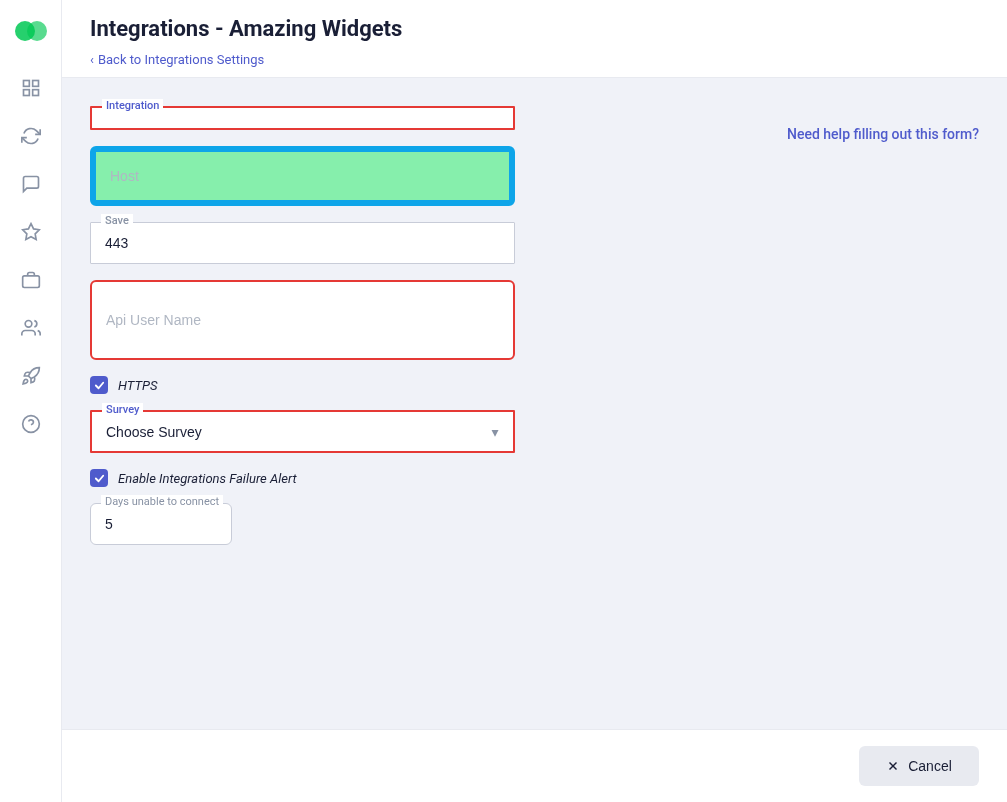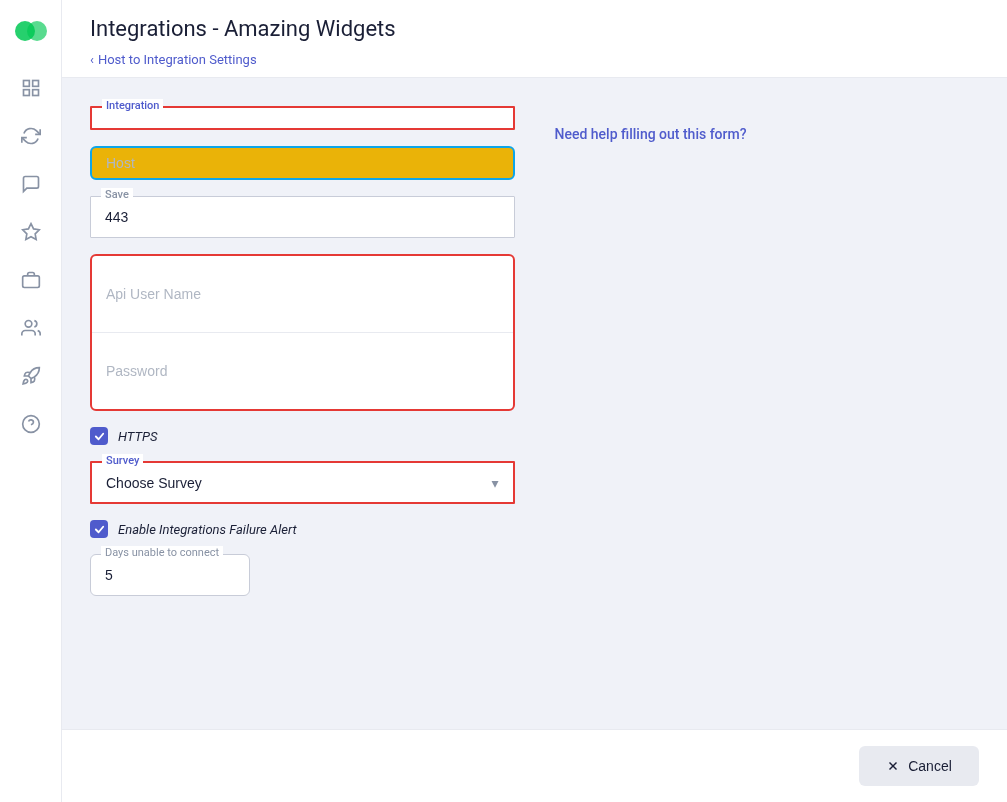--- a/index.html
+++ b/index.html
@@ -50,21 +50,21 @@
     }
 
     
     .header {
       background: #fff;
       padding: 16px 28px 0 28px;
       border-bottom: 1px solid #e8eaf0;
     }
     .header-title {
       font-size: 22px;
-      font-weight: 400;
+      font-weight: 700;
       color: #1a1f36;
       padding-bottom: 8px;
     }
     .back-link {
       display: inline-flex;
       align-items: center;
       gap: 4px;
       color: #4f5bcc;
       font-size: 13px;
       cursor: pointer;
@@ -86,20 +86,21 @@
       max-width: 560px;
       display: flex;
       flex-direction: column;
       gap: 16px;
     }
 
     .right-panel {
       flex: 1;
       display: flex;
       flex-direction: column;
+      align-items: flex-end;
     }
     .help-text {
       color: #4f5bcc;
       font-size: 14px;
       font-weight: 500;
       margin-top: 20px;
     }
 
     
     .field-group {
@@ -158,24 +159,24 @@
       font-size: 14px;
       color: #1a1f36;
       background: transparent;
       padding: 2px 0;
     }
     input.form-input::placeholder {
       color: #b0b7c3;
     }
 
     .standalone-field {
-      border: 2px solid #0ea5e9;
+      border: 6px solid #0ea5e9;
       border-radius: 6px;
-      padding: 5px 14px;
-      background: #eab308;
+      padding: 14px 14px;
+      background: #86efac;
     }
 
     .stacked-highlighted {
       border: 2px solid #e53935;
       border-radius: 6px;
       background: #fff;
       overflow: hidden;
     }
     .stacked-highlighted .field-inner {
       padding: 28px 14px;
@@ -212,21 +213,21 @@
       cursor: pointer;
       font-style: italic;
     }
 
     
     .days-field {
       border: 1px solid #c8ccd8;
       border-radius: 6px;
       background: #fff;
       position: relative;
-      width: 160px;
+      width: 142px;
       padding: 10px 14px;
     }
     .days-label {
       position: absolute;
       top: -9px;
       left: 10px;
       background: #fff;
       padding: 0 4px;
       font-size: 11px;
       color: #8892a4;
@@ -345,21 +346,21 @@
     </svg>
   </div>
 </nav>
 
 <div class="main">
 
   <div class="header">
     <div class="header-title">Integrations - Amazing Widgets</div>
     <a class="back-link">
       <span>‹</span>
-      <span>Host to Integration Settings</span>
+      <span>Back to Integrations Settings</span>
     </a>
   </div>
 
   <div class="content">
     <div class="form-area">
 
       <div class="field-group highlighted">
         <span class="field-label">Integration</span>
       </div>
 
@@ -368,23 +369,20 @@
       </div>
 
       <div class="field-group">
         <span class="field-label gray">Save</span>
         <input class="form-input" type="text" value="443" style="">
       </div>
 
       <div class="stacked-highlighted">
         <div class="field-inner">
           <input class="form-input" type="text" placeholder="Api User Name" style="">
-        </div>
-        <div class="field-inner">
-          <input class="form-input" type="password" placeholder="Password" style="">
         </div>
       </div>
 
       <div class="checkbox-row">
         <div class="checkbox-custom">
           <svg viewBox="0 0 12 12" fill="none">
             <polyline points="2,6 5,9 10,3" stroke="white" stroke-width="2" stroke-linecap="round" stroke-linejoin="round"></polyline>
           </svg>
         </div>
         <span class="checkbox-label">HTTPS</span>

